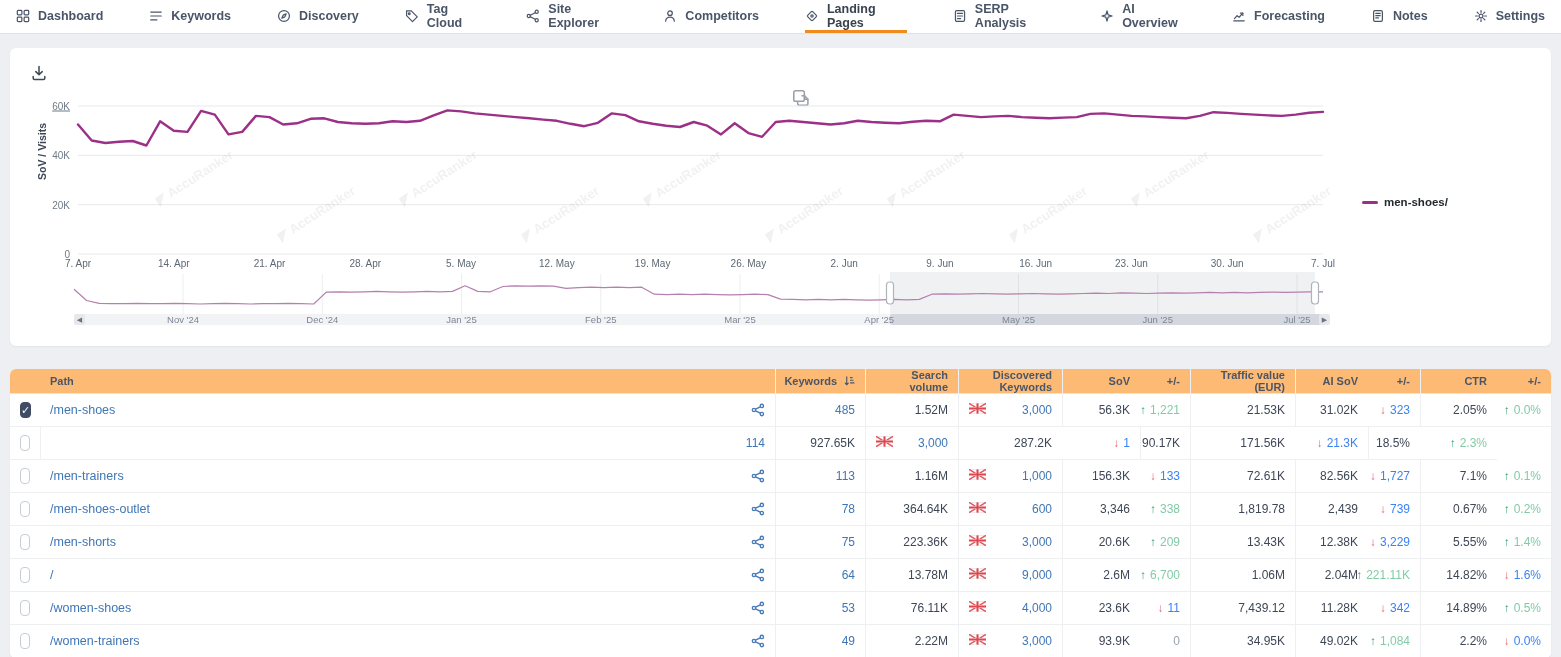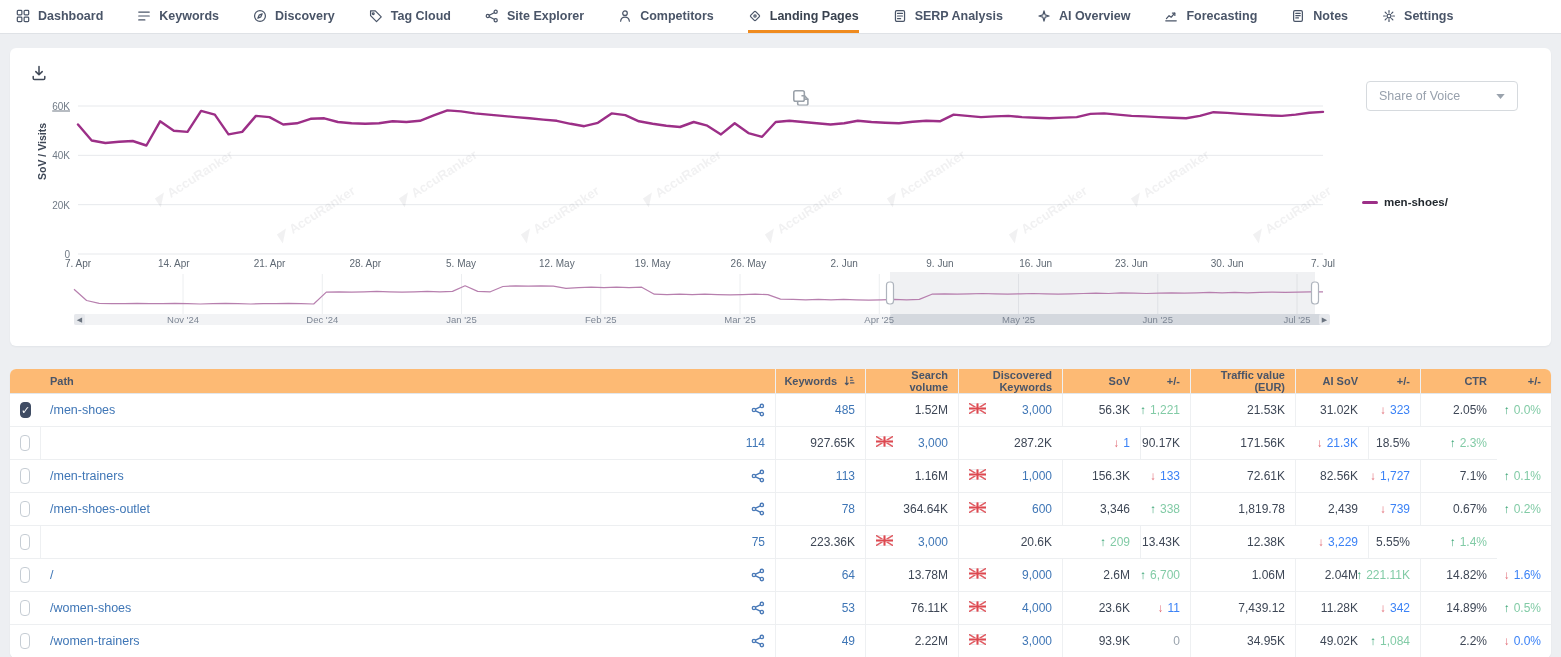--- a/index.html
+++ b/index.html
@@ -5,21 +5,21 @@
   html,body{margin:0;padding:0;}
   body{
     width:1561px;height:657px;overflow:hidden;
     background:#edeff2;
     font-family:"Liberation Sans",sans-serif;
     -webkit-font-smoothing:antialiased;
   }
   
   .topnav{
     height:33px;background:#ffffff;border-bottom:1px solid #dfe2e6;
-    display:flex;align-items:stretch;padding:0 16px;gap:34px;
+    display:flex;align-items:stretch;padding:0 16px;gap:46px;
   }
   .nav-item{
     display:flex;align-items:center;gap:8px;
     font-size:12.5px;font-weight:600;color:#4a5568;cursor:pointer;
     border-bottom:3px solid transparent;padding-top:2px;box-sizing:border-box;
   }
   .nav-item.active{border-bottom-color:#ef8b1f;color:#39424f;}
   .nav-item .nicon{display:flex;align-items:center;color:#4a5568;}
   .nav-item .nicon svg{stroke:currentColor;fill:none;stroke-width:1.4;stroke-linecap:round;stroke-linejoin:round;}
   
@@ -211,26 +211,20 @@
         <path d="M3.2 12.6v1.6a1.3 1.3 0 001.3 1.3h9a1.3 1.3 0 001.3-1.3v-1.6"></path>
     </svg>
   </button>
   <span class="copy-btn">
     <svg width="20" height="20" viewBox="0 0 18 18" fill="none" stroke="#9aa1a9" stroke-width="1.4" stroke-linejoin="round">
       <rect x="2.5" y="2.5" width="9.5" height="9.5" rx="1.6"></rect>
       <path d="M6 12.4v1.8a1.4 1.4 0 001.4 1.4h6.4a1.4 1.4 0 001.4-1.4v-4l-3-3.2H9.4"></path>
       <path d="M12.2 7v3.2h3.4"></path>
     </svg>
   </span>
-  <div class="metric-select">
-    <span>Share of Voice</span>
-    <svg width="9" height="5" viewBox="0 0 10 6" fill="#9aa3ad">
-        <path d="M0 0l5 6 5-6z"></path>
-      </svg>
-  </div>
   <div class="legend">
     <span class="dash" id="legend-dash" style="background: rgb(156, 47, 135);"></span>
     <span>men-shoes/</span>
   </div>
   <div class="ylab">SoV / Visits</div>
   <svg id="chart-svg" width="1541" height="298">
       <line x1="68" y1="58" x2="1313" y2="58" stroke="#e7e9ec" stroke-width="1"></line>
       <line x1="68" y1="107.33333333333334" x2="1313" y2="107.33333333333334" stroke="#e7e9ec" stroke-width="1"></line>
       <line x1="68" y1="156.66666666666669" x2="1313" y2="156.66666666666669" stroke="#e7e9ec" stroke-width="1"></line>
       <line x1="68" y1="206" x2="1313" y2="206" stroke="#e7e9ec" stroke-width="1"></line>
@@ -505,20 +499,31 @@
         <div class="td num chg green">
           <span class="arr">↑</span>
           <span class="val">0.2%</span>
         </div>
       </div>
 
       <div class="grid">
         <div class="td">
           <span class="checkbox"></span>
         </div>
+        <div class="td c-path">
+          <a class="pathlink">/men-shorts</a>
+          <span class="share-ic">
+            <svg width="14" height="14" viewBox="0 0 16 16" fill="none" stroke="#4a7ab8" stroke-width="1.6">
+              <circle cx="3.4" cy="8" r="1.9"></circle>
+              <circle cx="12.4" cy="3.4" r="1.9"></circle>
+              <circle cx="12.4" cy="12.6" r="1.9"></circle>
+              <path d="M5.2 7.1l5.4-2.8M5.2 8.9l5.4 2.8"></path>
+            </svg>
+          </span>
+        </div>
         <div class="td num bL">
           <a class="bluenum">75</a>
         </div>
         <div class="td num bL">223.36K</div>
         <div class="td c-disc bL">
           <span>
             <svg width="17" height="11" viewBox="0 0 18 11">
               <rect width="18" height="11" fill="#ffffff" stroke="#d0d4d9" stroke-width="0.5"></rect>
               <path d="M0 0l18 11M18 0L0 11" stroke="#e05c63" stroke-width="1.5"></path>
               <rect x="7.2" width="3.6" height="11" fill="#ffffff"></rect>

